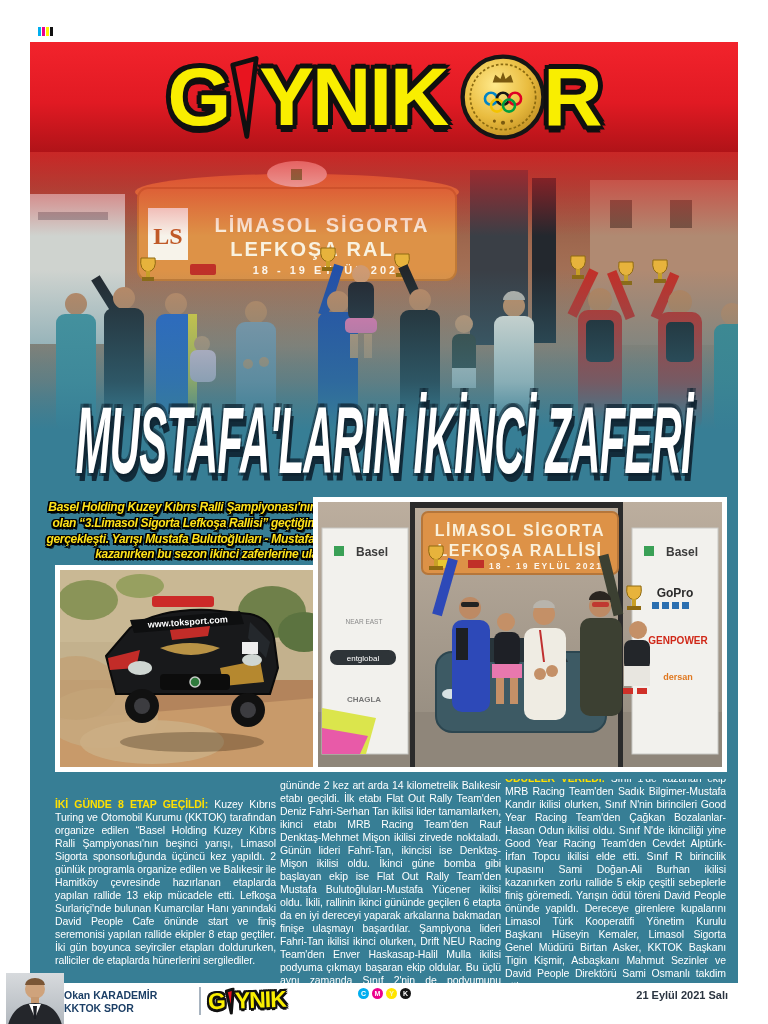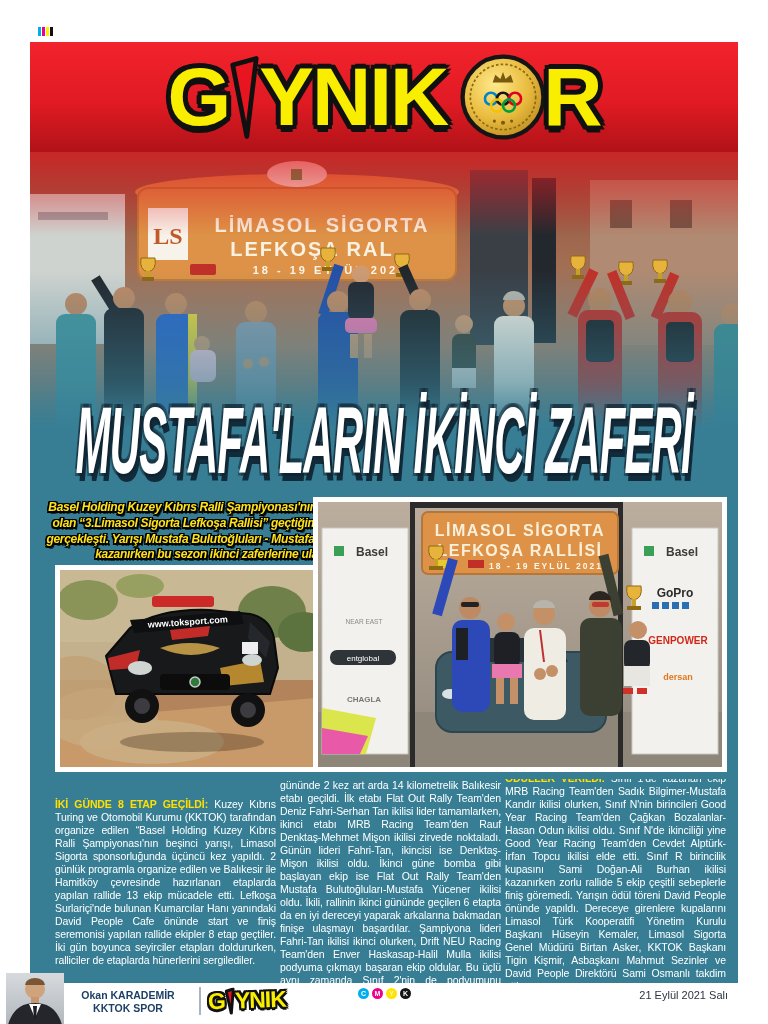--- a/index.html
+++ b/index.html
@@ -33,31 +33,31 @@
   
   .photo{position:absolute;border:5px solid #ffffff;box-sizing:border-box;background:#888;overflow:hidden;}
   .photo svg{display:block;}
   .main-photo{position:absolute;left:30px;top:152px;width:708px;height:278px;overflow:hidden;}
   
   .columns{position:absolute;left:55px;top:779px;width:671px;height:207px;display:flex;gap:4px;overflow:hidden;align-items:center;}
   .col{flex:1;text-align:justify;font-size:10.5px;line-height:13px;color:#ffffff;letter-spacing:-0.1px;}
   .col .hdr{color:#ffe000;font-weight:700;}
   
   .author-photo{position:absolute;left:6px;top:973px;width:58px;height:51px;overflow:hidden;}
-  .byline{position:absolute;left:64px;top:989px;width:128px;text-align:center;color:#1c3f66;
+  .byline{position:absolute;left:64px;top:989px;width:128px;text-align:left;color:#1c3f66;
           font-weight:700;font-size:10.5px;line-height:1.25;}
   .byline-divider{position:absolute;left:199px;top:987px;width:2px;height:28px;background:#a8b4c0;}
   .mini-logo{position:absolute;left:208px;top:987px;display:flex;align-items:center;transform:rotate(-2deg);}
   .mini-letter{font-weight:800;font-size:23px;line-height:1;color:#f9ee00;letter-spacing:-1px;
     text-shadow:-2px -2px 0 #111,2px -2px 0 #111,-2px 2px 0 #111,2px 2px 0 #111,
                 0 -2px 0 #111,0 2px 0 #111,-2px 0 0 #111,2px 0 0 #111,0 3px 0 #111;}
   .cmyk{position:absolute;left:358px;top:988px;display:flex;gap:3px;}
   .cmyk .dot{width:11px;height:11px;border-radius:50%;display:flex;align-items:center;justify-content:center;
              font-size:7px;font-weight:700;color:#fff;}
-  .pagedate{position:absolute;right:40px;top:989px;font-size:11px;font-weight:400;color:#2a3440;}
+  .pagedate{position:absolute;right:40px;top:989px;font-size:11px;font-weight:700;color:#2a3440;}
 </style>
 </head>
 <body>
 
 <div class="page">
 
   <div class="regmarks">
     <i style="background:#00aeef"></i>
       <i style="background:#ec008c"></i>
     <i style="background:#fff200"></i>

